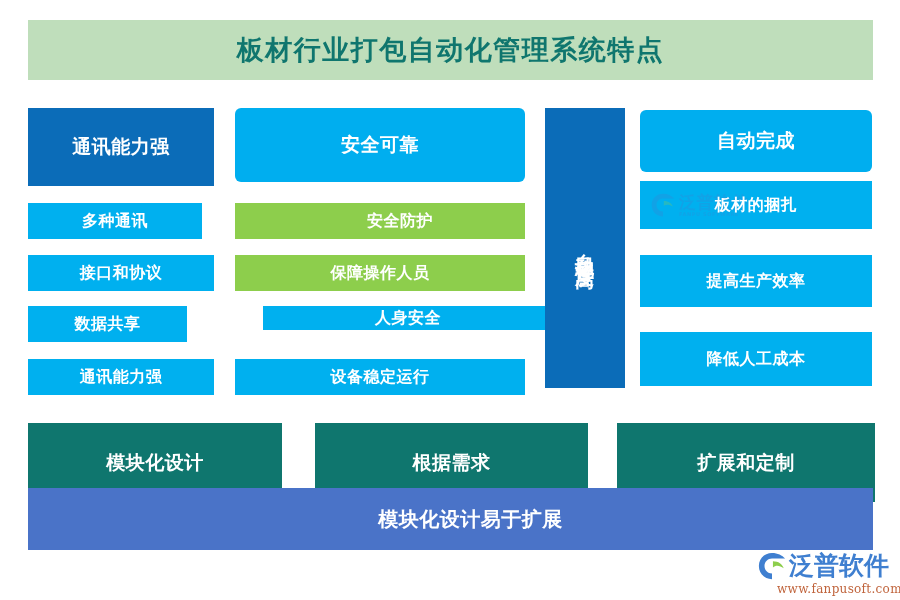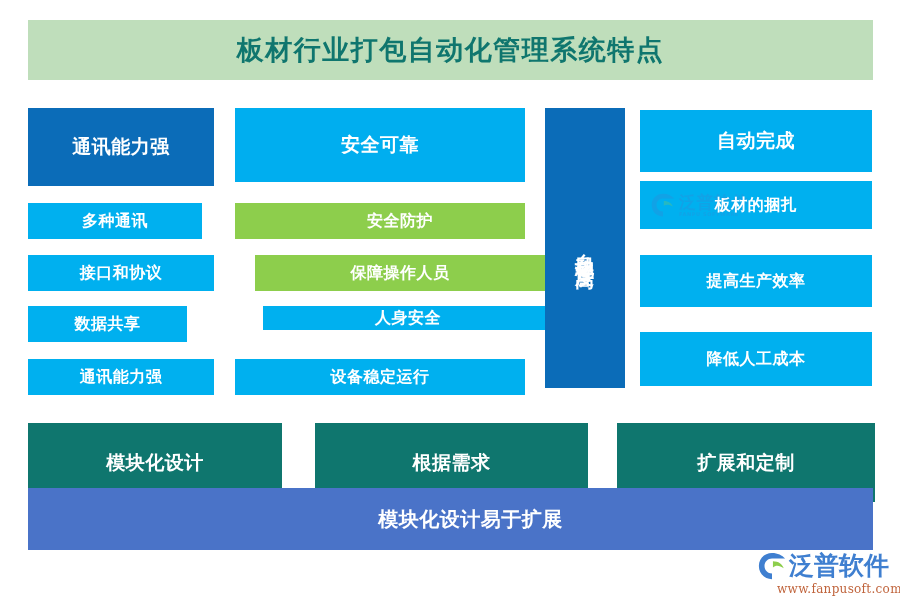--- a/index.html
+++ b/index.html
@@ -47,20 +47,21 @@
   }
 
   
   .col-header-dark {
     background: #0b6cb8;
     font-size: 19px;
   }
   .col-header-light {
     background: #00aeef;
     font-size: 19px;
+    border-radius: 6px;
   }
 
   
   .chip-blue {
     background: #00b0ef;
     font-size: 16px;
   }
   .chip-green {
     background: #8dce4c;
     font-size: 16px;
@@ -194,21 +195,21 @@
   <div class="box chip-blue" style="left:28px; top:255px; width:186px; height:36px;">接口和协议</div>
 
   <div class="box chip-blue" style="left:28px; top:306px; width:159px; height:36px;">数据共享</div>
 
   <div class="box chip-blue" style="left:28px; top:359px; width:186px; height:36px;">通讯能力强</div>
 
   <div class="box col-header-light" style="left:235px; top:108px; width:290px; height:74px;">安全可靠</div>
 
   <div class="box chip-green" style="left:235px; top:203px; width:290px; height:36px;padding-left:40px;">安全防护</div>
 
-  <div class="box chip-green" style="left:235px; top:255px; width:290px; height:36px;margin-left:20px;">保障操作人员</div>
+  <div class="box chip-green" style="left:235px; top:255px; width:290px; height:36px;">保障操作人员</div>
 
   <div class="box chip-blue" style="left:235px; top:306px; width:290px; height:24px;margin-left:28px;">人身安全</div>
 
   <div class="box chip-blue" style="left:235px; top:359px; width:290px; height:36px;">设备稳定运行</div>
 
   <div class="box" id="auto-degree-col">
     <span class="vtext">自动化程度高</span>
   </div>
 
   <div class="box col-header-light" style="left:640px; top:110px; width:232px; height:62px;">自动完成</div>

